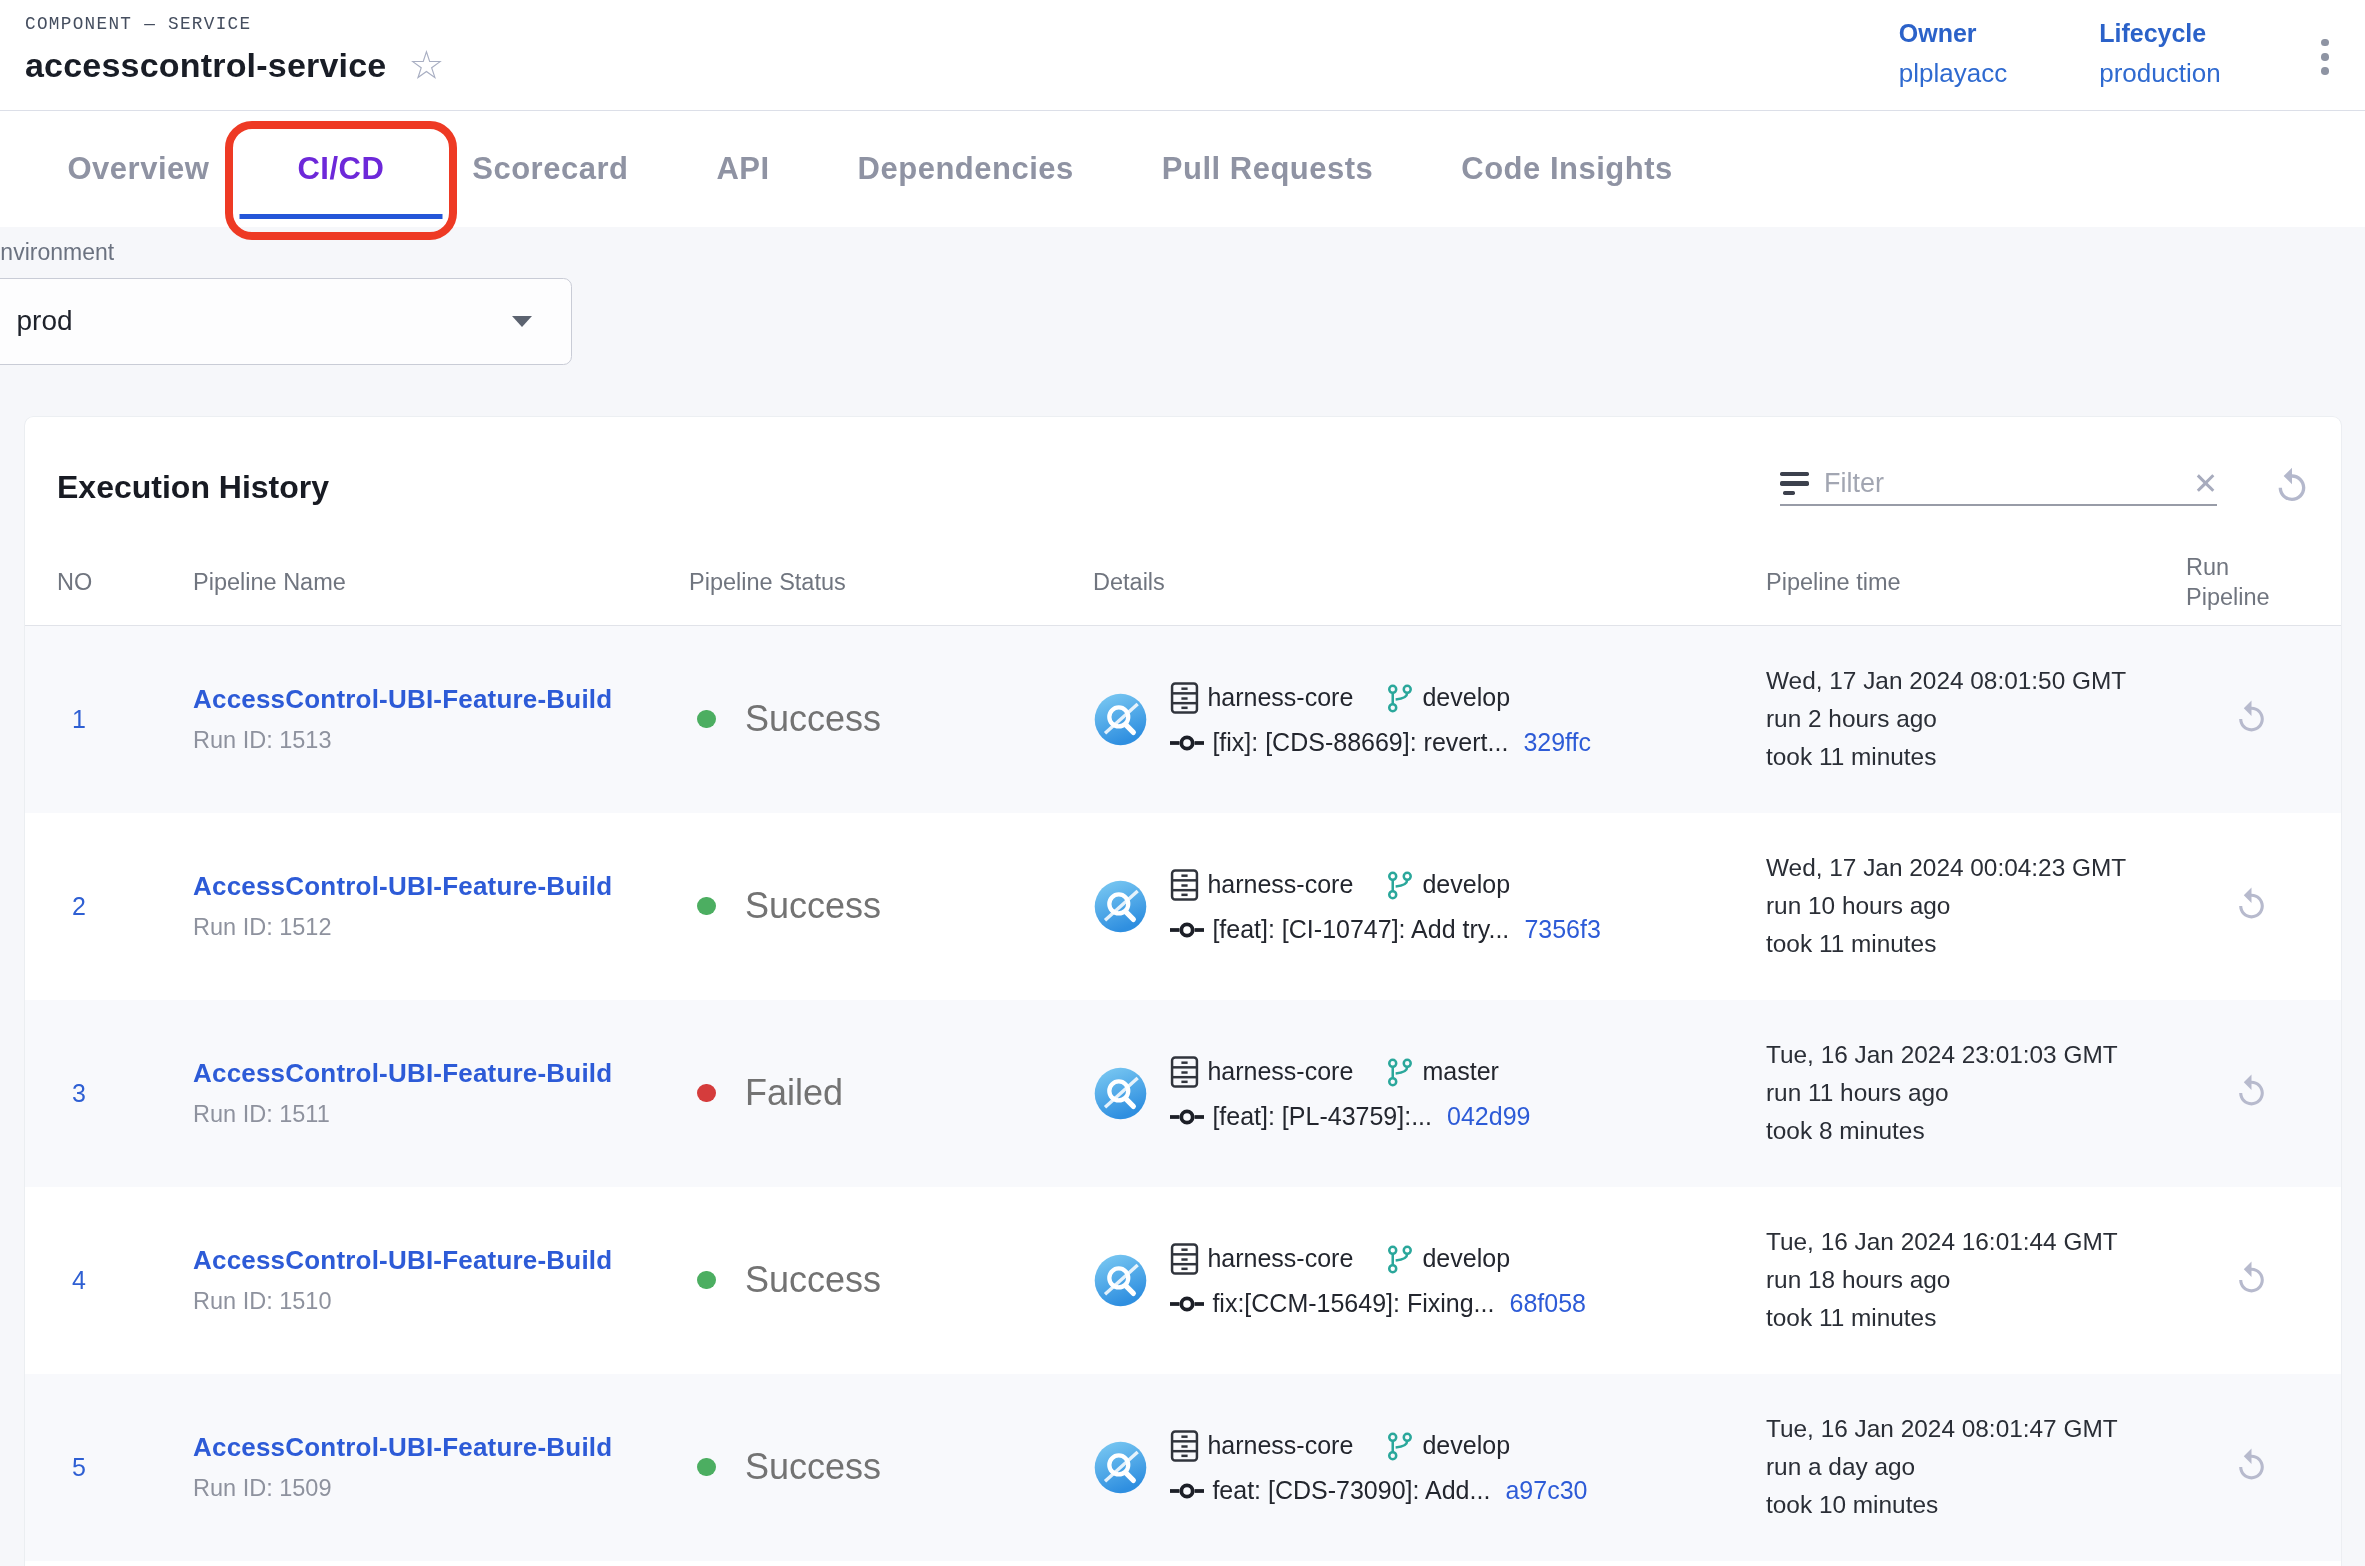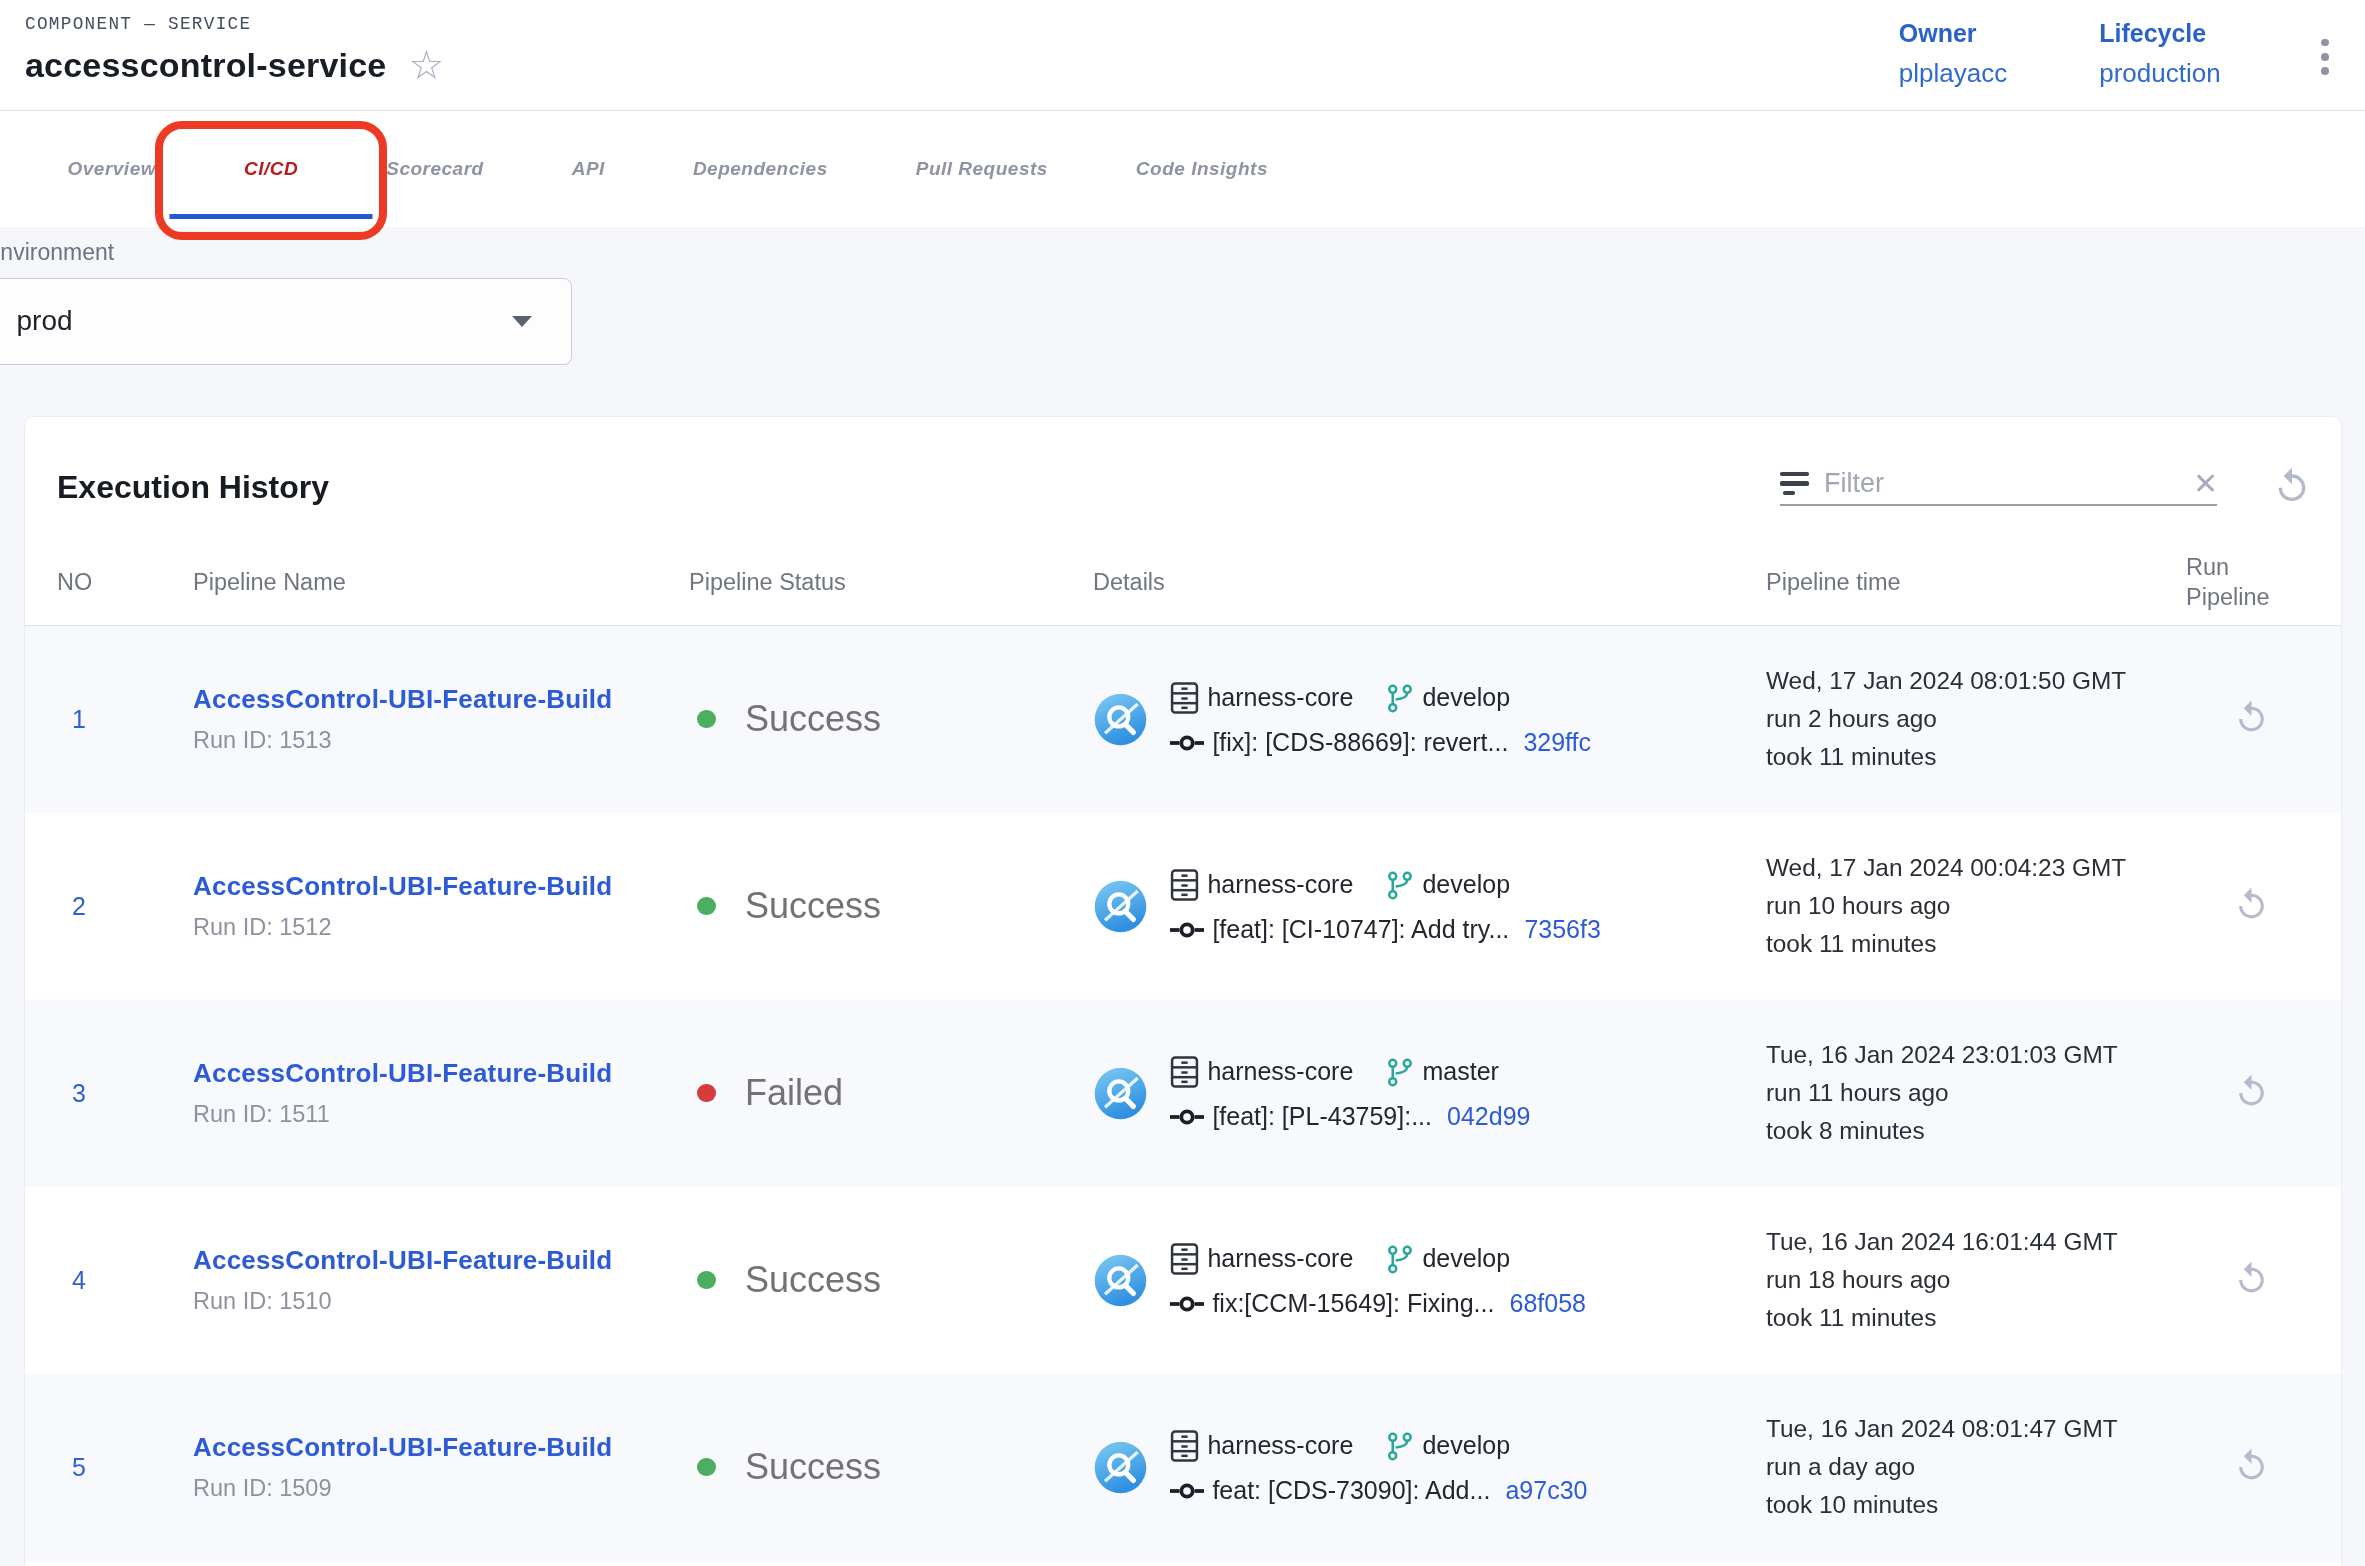--- a/index.html
+++ b/index.html
@@ -27,24 +27,24 @@
   .meta-block { display: flex; flex-direction: column; gap: 10px; }
   .meta-label { font-size: 25px; font-weight: 700; color: #2b62c9; }
   .meta-value { font-size: 26px; color: #2f6ad0; cursor: pointer; }
   .kebab { display: flex; flex-direction: column; gap: 6.7px; padding: 11.8px 8.4px; cursor: pointer; margin-top: 8.4px; }
   .kebab i { width: 7.6px; height: 7.6px; border-radius: 50%; background: #8e94a3; }
 
   
   .tabs { display: flex; align-items: stretch; height: 116px; background: #fff; padding-left: 23.5px; }
   .tab {
     position: relative; display: flex; align-items: center; justify-content: flex-start;
-    padding: 0 44px; font-size: 19px; font-weight: 600; color: #8f93a3;
-    letter-spacing: 0.5px; cursor: pointer; font-style: italic;
-  }
-  .tab.active { color: #b91c1c; }
+    padding: 0 44px; font-size: 31px; font-weight: 600; color: #8f93a3;
+    letter-spacing: 0.5px; cursor: pointer;
+  }
+  .tab.active { color: #6d28d9; }
   .tab.active .underline {
     position: absolute; bottom: 7.6px; left: 50%; transform: translateX(-50%);
     width: 203px; height: 5.9px; background: #2456d8;
   }
   .annotation {
     position: absolute; top: 10px; left: 50%; transform: translateX(-50%);
     width: 232px; height: 119px; border: 8.4px solid #ee3a24; border-radius: 27px;
     pointer-events: none; z-index: 5;
   }
 

